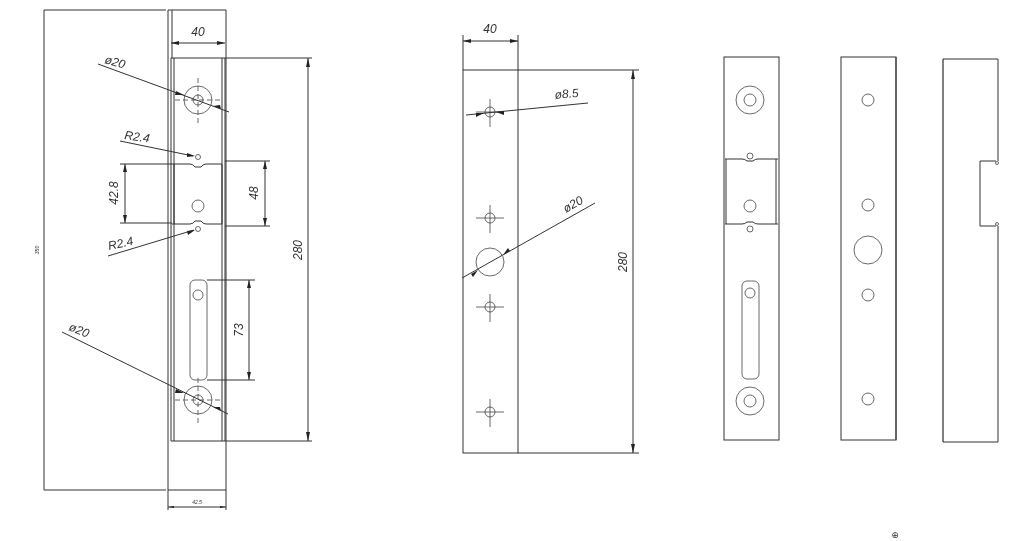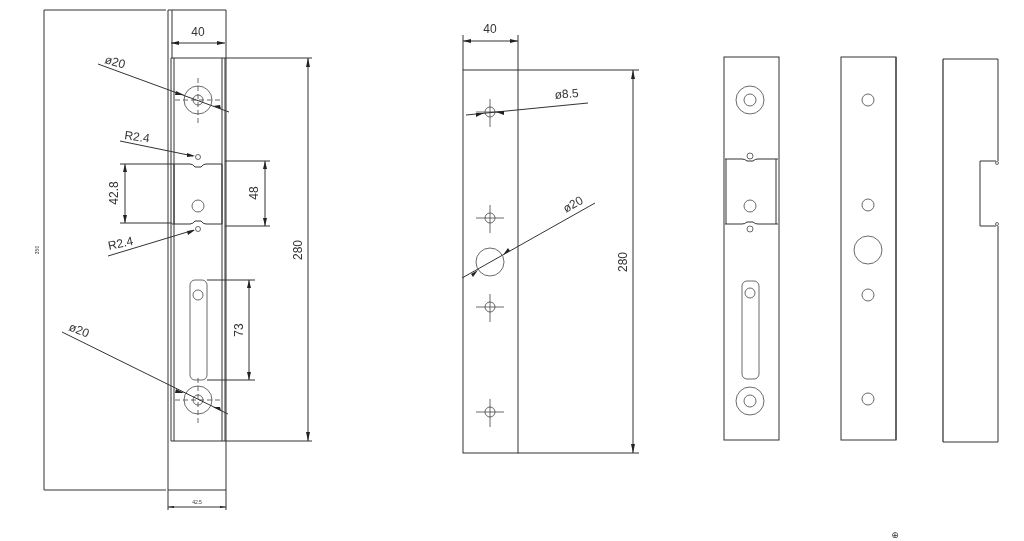--- a/index.html
+++ b/index.html
@@ -1,17 +1,17 @@
 <!DOCTYPE html>
 <html><head>
   <meta charset="utf-8">
   <style>
     html, body { margin: 0; padding: 0; background: #ffffff; }
     body { width: 1024px; height: 541px; overflow: hidden; position: relative; }
-    #drawing { position: absolute; left: 0; top: 0; width: 1024px; height: 541px; }
+    #drawing { position: absolute; left: 0; top: 0; width: 1024px; height: 541px; font-style: italic; }
     svg text { font-family: "Liberation Sans", "DejaVu Sans", sans-serif; fill: #333; }
     .ln { stroke: #333; stroke-width: 1; fill: none; }
     .ln2 { stroke: #555; stroke-width: 1.5; fill: none; }
     .thin { stroke: #444; stroke-width: 0.8; fill: none; }
     .cl { stroke: #444; stroke-width: 0.8; fill: none; }
     .arrow { fill: #222; stroke: none; }
     .dim { font-size: 12px; }
     .dimsm { font-size: 5px; }
   </style>
 </head>

